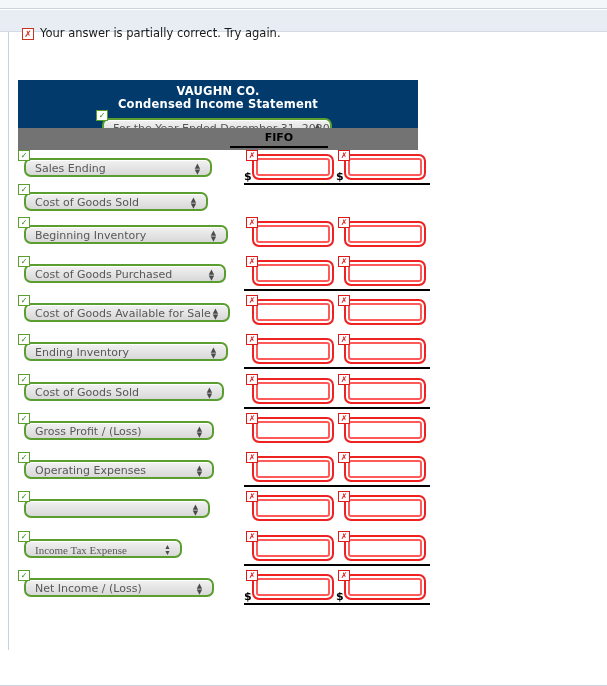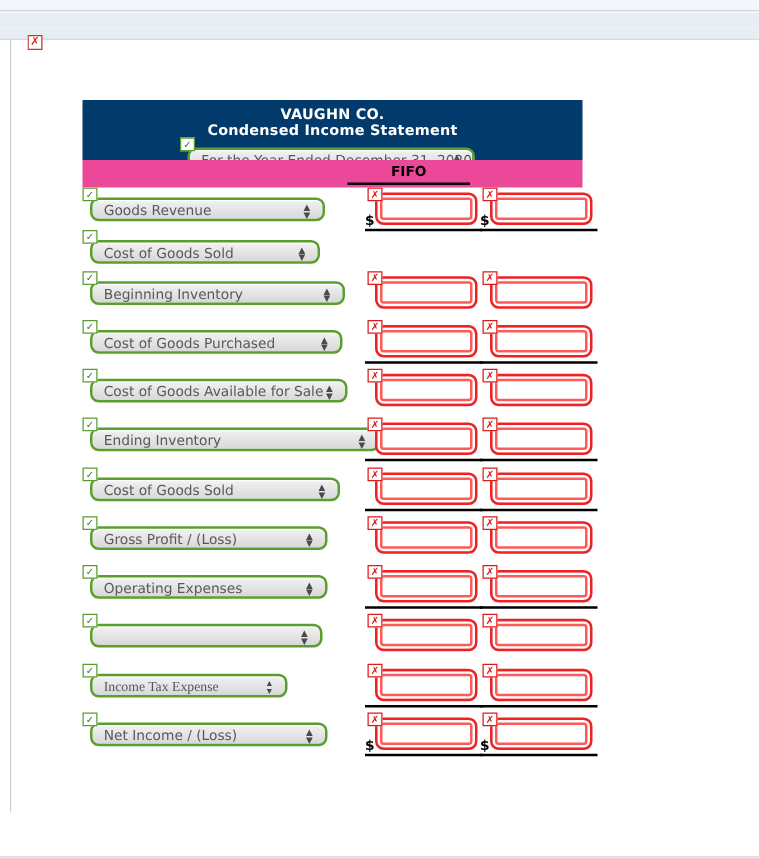--- a/index.html
+++ b/index.html
@@ -35,37 +35,37 @@
     font-size:11.5px; color:#1a1a1a; white-space:nowrap;
   }
 
   
   #prompt {
     position:absolute; left:18px; top:25px;
     font-size:12px; color:#111; white-space:nowrap;
   }
 
   
-  #stmt { position:absolute; left:18px; top:48px; width:400px;margin-left:48px; }
+  #stmt { position:absolute; left:18px; top:48px; width:400px; }
 
   #stmt-head {
     position:relative; width:400px; height:48px;
     background:#013a6b; color:#ffffff;
     text-align:center;
   }
   #co-name { position:absolute; left:0; top:4px; width:400px;
     font-size:11.5px; font-weight:bold; letter-spacing:.2px; }
   #stmt-title { position:absolute; left:0; top:17px; width:400px;
     font-size:11.5px; font-weight:bold; letter-spacing:.2px; }
 
   
   #date-wrap { position:absolute; left:78px; top:30px; width:236px; height:19px; }
 
   #colhead {
-    position:relative; width:400px; height:22px; background:#ec4899;
+    position:relative; width:400px; height:22px; background:#737373;
   }
   .colhead-label {
     position:absolute; top:3px; width:98px; text-align:center;
     font-size:11px; font-weight:bold; color:#000;
     border-bottom:2px solid #000; padding-bottom:2px;
   }
   #colhead-fifo { left:212px; }
   #colhead-lifo { left:312px; }
 
   #rows { position:relative; width:400px; }
@@ -136,20 +136,21 @@
 <div id="top-strip-1"></div>
 <div id="top-strip-2"></div>
 <div id="top-strip-3"></div>
 
 <div id="page">
 
   <div id="left-rule"></div>
 
   <div id="feedback-row">
     <span id="feedback-icon">✗</span>
+    <span id="feedback-text">Your answer is partially correct.  Try again.</span>
   </div>
 
 
   <div id="stmt">
 
     <div id="stmt-head">
       <div id="co-name">VAUGHN CO.</div>
       <div id="stmt-title">Condensed Income Statement</div>
 
       <div id="date-wrap" class="gsel">
@@ -163,21 +164,21 @@
 
     <div id="colhead">
       <div class="colhead-label" id="colhead-fifo">FIFO</div>
     </div>
 
     <div id="rows" style="height: 455px;">
         <div class="row" style="top: 0px;">
           <div class="gsel" style="left: 0px; top: 0px;">
             <span class="badge">✓</span>
             <div class="box" style="width:188px;">
-              <span class="txt">Goods Revenue</span>
+              <span class="txt">Sales Ending</span>
               <span class="arrows">▲<br>▼</span>
             </div>
           </div>
           <div class="rin" style="left: 228px; top: 0px;">
             <span class="badge">✗</span>
             <div class="box"></div>
           </div>
           <span class="dollar" style="left: 226px; top: 20px;">$</span>
           <div class="rin" style="left: 320px; top: 0px;">
             <span class="badge">✗</span>
@@ -245,21 +246,21 @@
             <div class="box"></div>
           </div>
           <div class="rin" style="left: 320px; top: 0px;">
             <span class="badge">✗</span>
             <div class="box"></div>
           </div>
         </div>
         <div class="row" style="top: 184px;">
           <div class="gsel" style="left: 0px; top: 0px;">
             <span class="badge">✓</span>
-            <div class="box" style="width:232px;">
+            <div class="box" style="width:204px;">
               <span class="txt">Ending Inventory</span>
               <span class="arrows">▲<br>▼</span>
             </div>
           </div>
           <div class="rin" style="left: 228px; top: 0px;">
             <span class="badge">✗</span>
             <div class="box"></div>
           </div>
           <div class="rin" style="left: 320px; top: 0px;">
             <span class="badge">✗</span>

